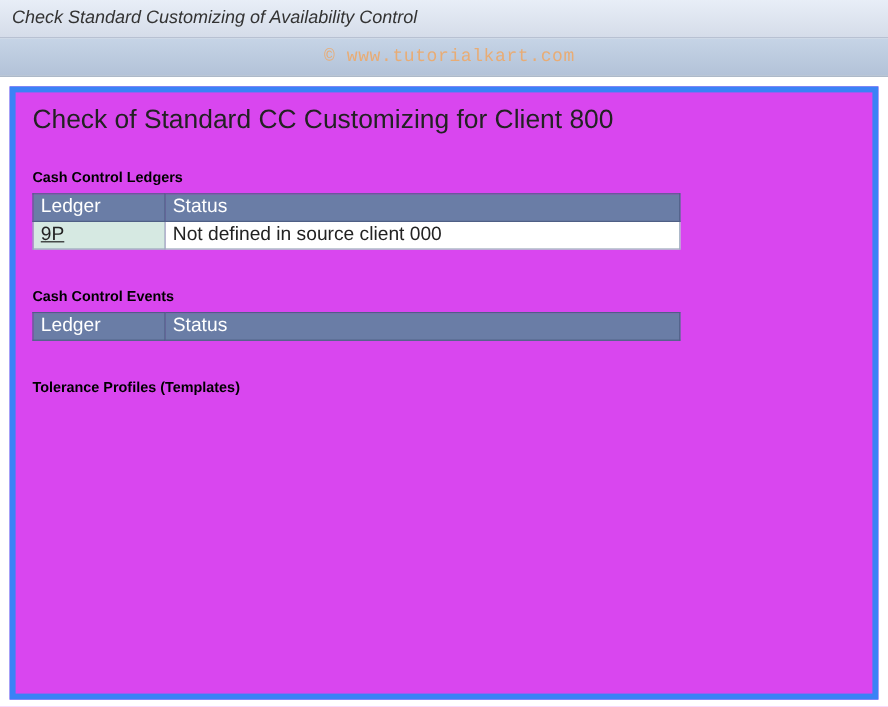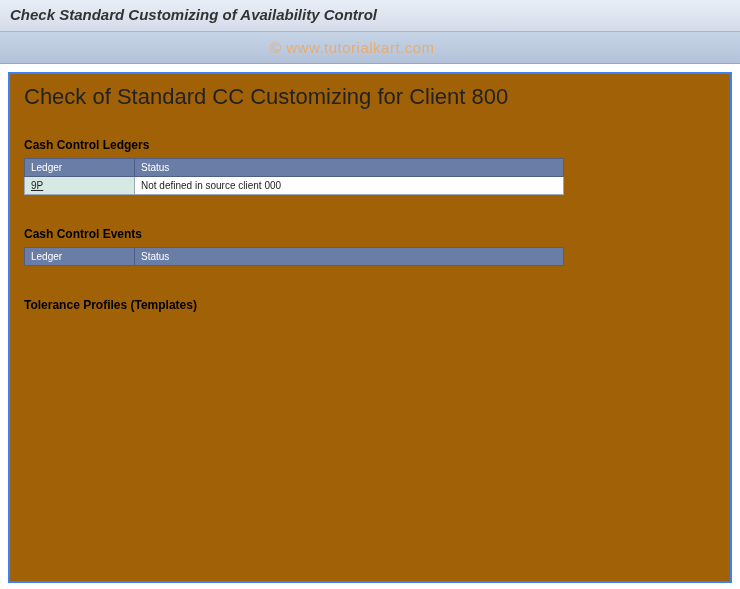--- a/index.html
+++ b/index.html
@@ -12,44 +12,44 @@
       background: #ffffff;
       width: 740px;
       height: 589px;
       overflow: hidden;
       position: relative;
     }
     .title-bar {
       background: linear-gradient(to bottom, #e8eef7 0%, #d5dce9 100%);
       border-bottom: 1px solid #a8b4c8;
       padding: 6px 10px 8px 10px;
-      font-weight: bold;
+      font-weight: normal;
       font-style: italic;
       font-size: 15px;
       color: #333;
     }
     .toolbar-strip {
       background: linear-gradient(to bottom, #c6d4e6 0%, #b3c2d8 100%);
       height: 32px;
       border-bottom: 1px solid #9aa8bc;
       position: relative;
     }
     .watermark {
       position: absolute;
       left: 270px;
       top: 7px;
       font-size: 15px;
       color: #eda96a;
       letter-spacing: 0.5px;
       opacity: 0.9;
-      font-family: Liberation Sans, sans-serif;
+      font-family: Liberation Mono, monospace;
     }
     .content {
-      background: #a16207;
-      border: 2px solid #3b82f6;
+      background: #d946ef;
+      border: 5px solid #3b82f6;
       margin: 8px;
       padding: 10px 14px 14px 14px;
       height: calc(100% - 78px);
       overflow: hidden;
     }
     .page-heading {
       font-size: 22px;
       font-weight: normal;
       color: #222;
       margin-bottom: 28px;
@@ -59,21 +59,21 @@
     }
     .section-title {
       font-weight: bold;
       font-size: 12px;
       color: #000;
       margin-bottom: 6px;
     }
     .sap-table {
       border-collapse: collapse;
       width: 540px;
-      font-size: 10px;
+      font-size: 16px;
     }
     .sap-table th {
       background: #6a7da6;
       color: #ffffff;
       text-align: left;
       font-weight: normal;
       padding: 2px 6px;
       border: 1px solid #4f5f85;
       height: 18px;
     }

